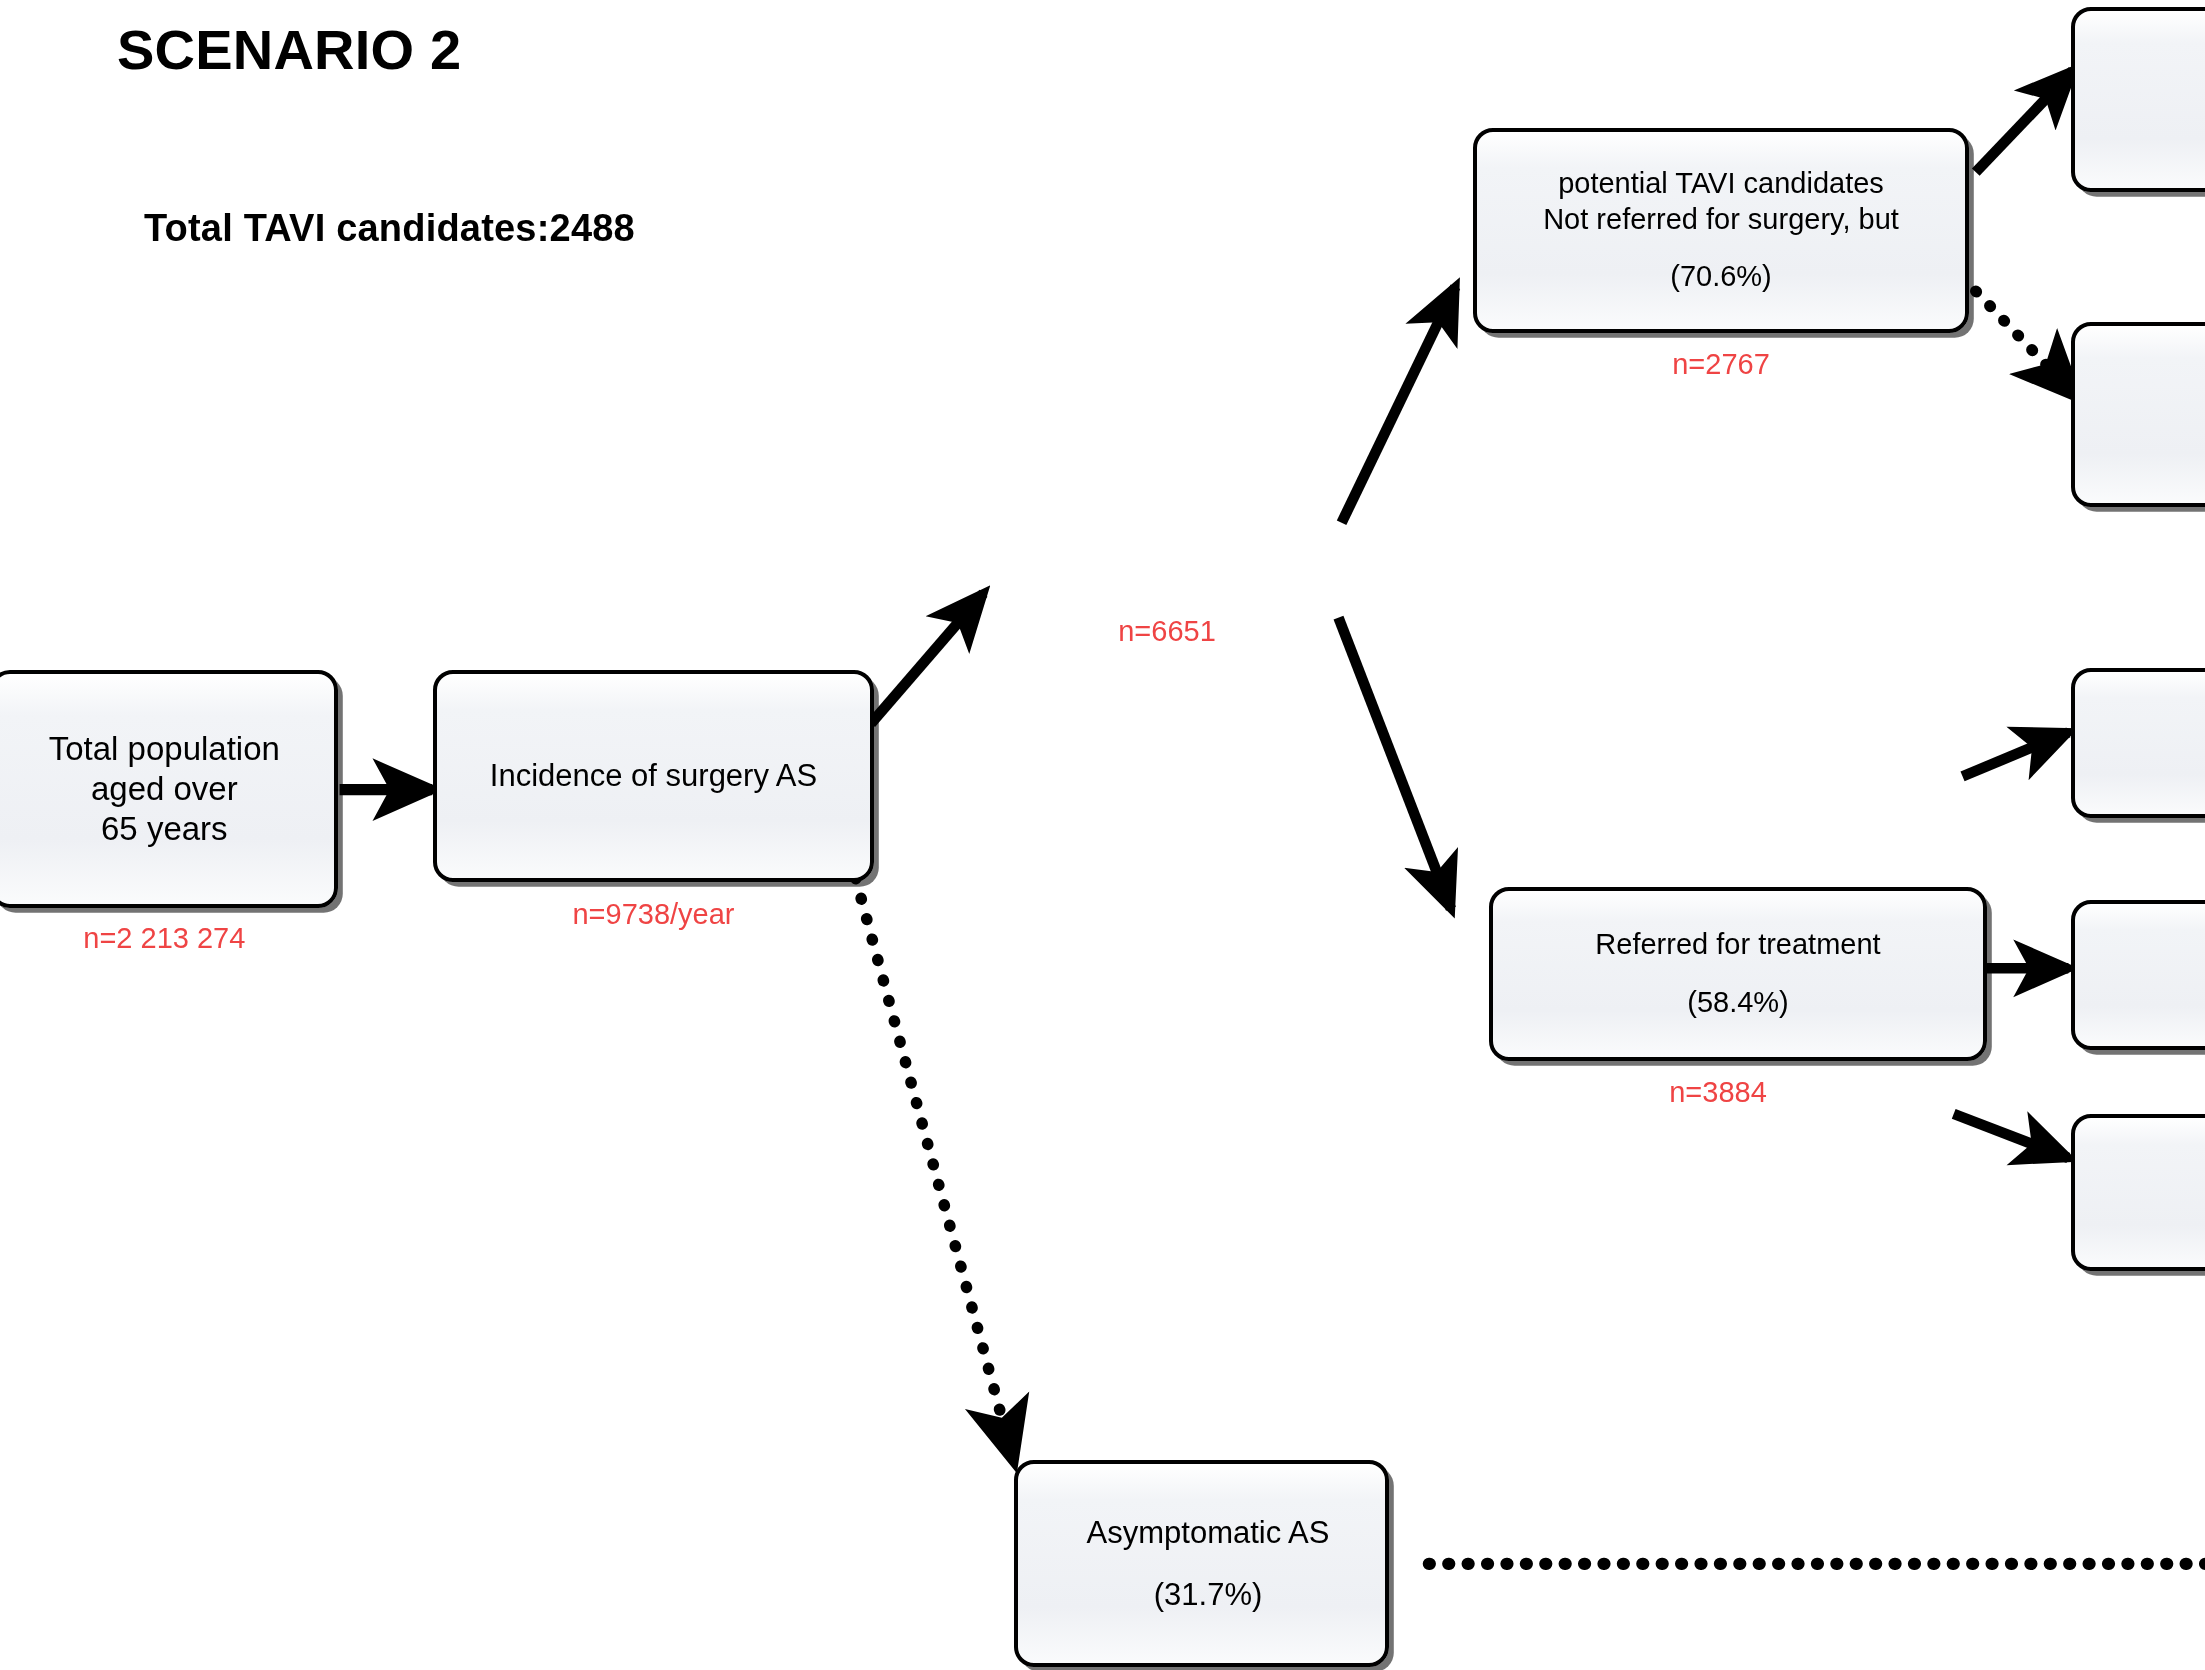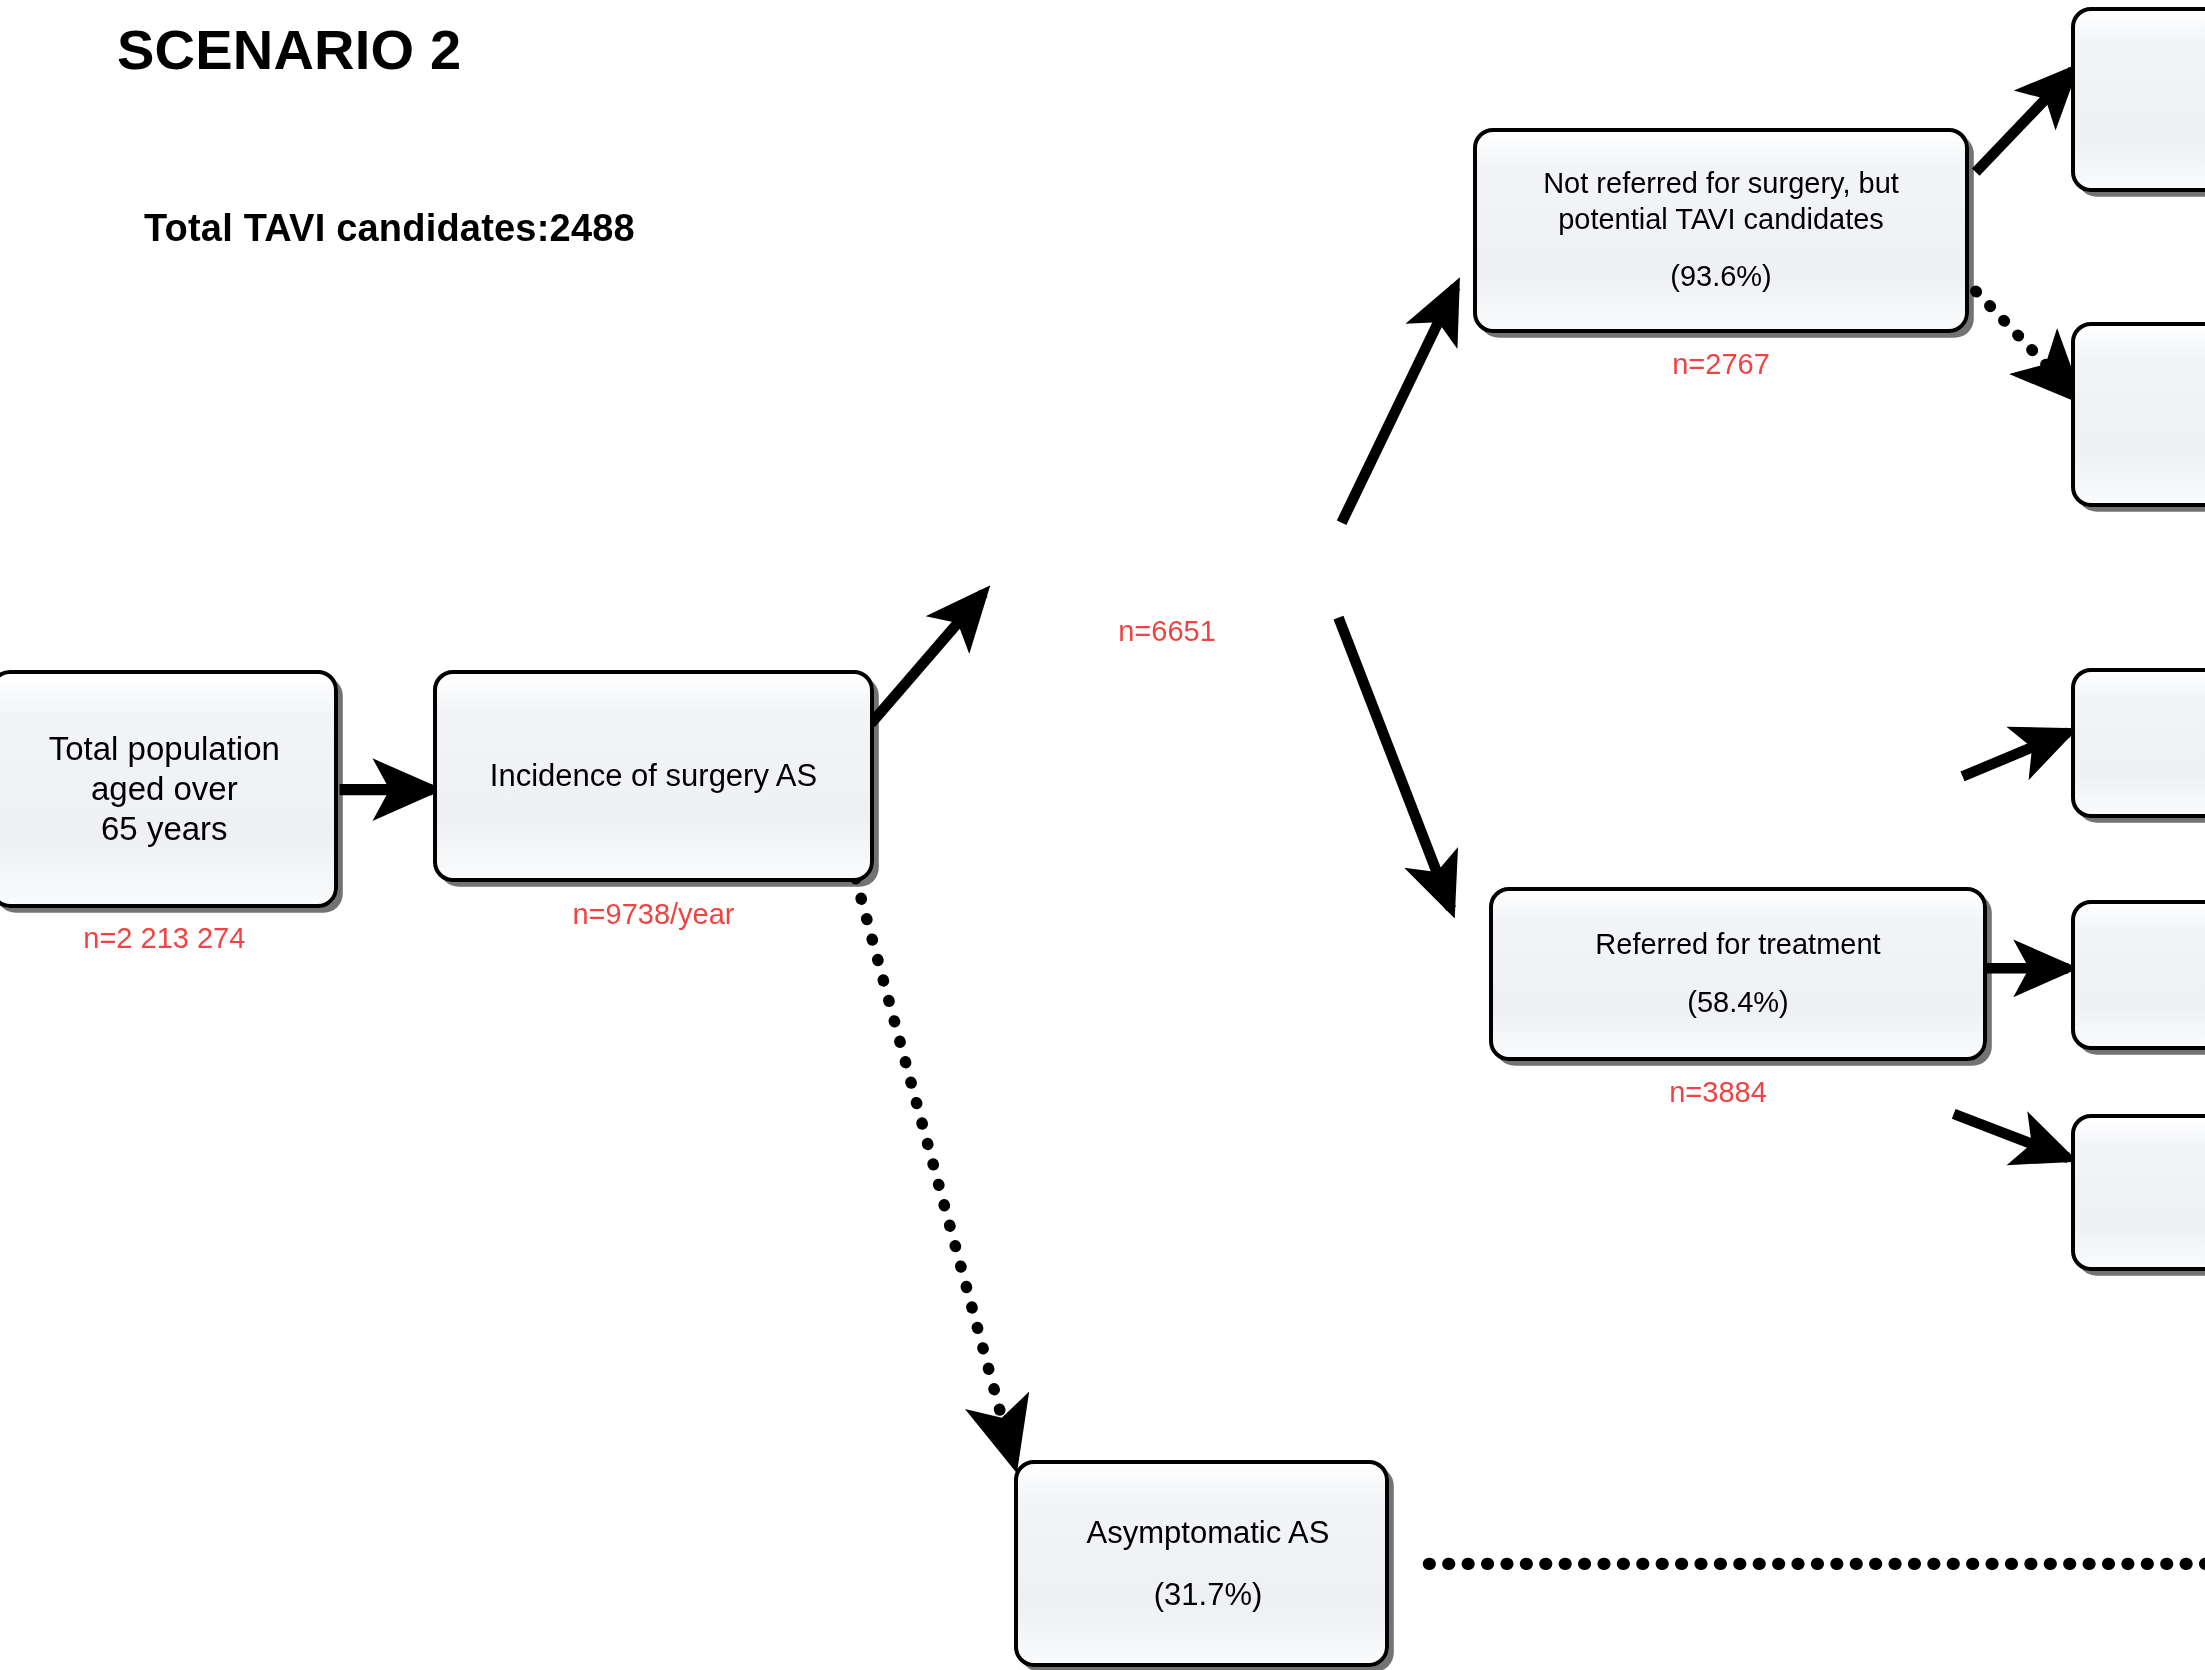--- a/index.html
+++ b/index.html
@@ -147,23 +147,23 @@
   <div class="ncap" style="left:433px; top:898px; width:441px;">n=9738/year</div>
 
   <div class="ncap" style="left:984px; top:615px; width:366px;">n=6651</div>
 
   <div class="node gap" style="left:1014px; top:1460px; width:375px; height:207px; font-size:31px;padding-left:13px;">
     <span class="line">Asymptomatic AS</span>
     <span class="pct">(31.7%)</span>
   </div>
 
   <div class="node gap" style="left:1473px; top:128px; width:496px; height:205px; font-size:29px;">
+    <span class="line">potential TAVI candidates</span>
     <span class="line">Not referred  for surgery, but</span>
-    <span class="line">potential TAVI candidates</span>
-    <span class="pct">(93.6%)</span>
+    <span class="pct">(70.6%)</span>
   </div>
   <div class="ncap" style="left:1473px; top:348px; width:496px;">n=2767</div>
 
   <div class="node gap" style="left:1469px; top:887px; width:498px; height:174px; font-size:29px;margin-left:20px;">
     <span class="line">Referred for treatment</span>
     <span class="pct">(58.4%)</span>
   </div>
   <div class="ncap" style="left:1469px; top:1076px; width:498px;">n=3884</div>
 
   <div class="node gap" style="left:2071px; top:6.6px; width:587px; height:185px; font-size:29px;">

